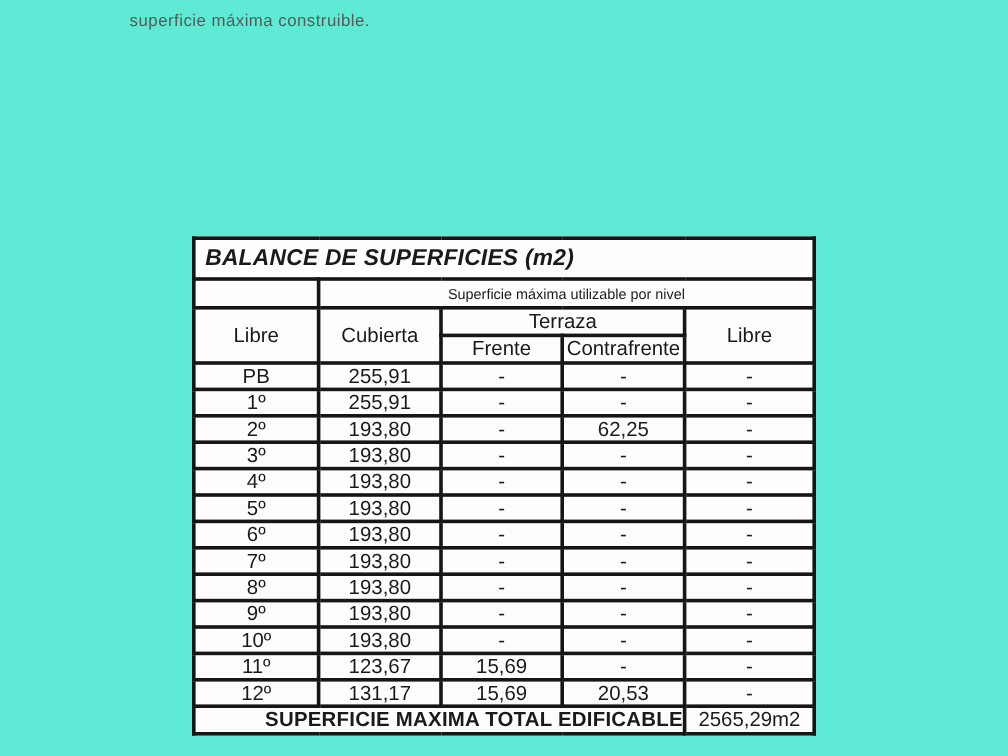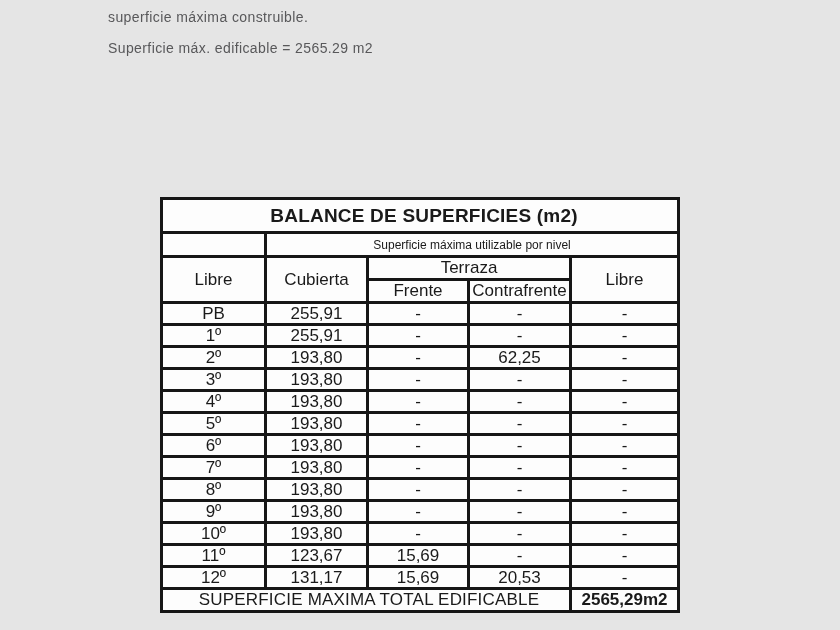--- a/index.html
+++ b/index.html
@@ -6,21 +6,21 @@
   html, body { margin: 0; padding: 0; }
   body {
     width: 840px; height: 630px;
     background: #ffffff;
     font-family: "Liberation Sans", sans-serif;
   }
   .page {
     position: relative;
     width: 840px; height: 630px;
     overflow: hidden;
-    background: #e5e5e5;
+    background: #5eead4;
   }
   
   .intro {
     position: absolute;
     left: 108px; top: 2px;
     color: #58585a;
     font-size: 14px;
     letter-spacing: 0.4px;
   }
   .intro .line {
@@ -42,55 +42,55 @@
     border: 3px solid #161616;
     text-align: center;
     padding: 0;
     overflow: hidden;
     font-size: 17px;
   }
   table.balance td.title-cell {
     height: 34px;
     font-size: 19px;
     font-weight: bold;
-    text-align: center;
+    text-align: left;
     padding-left: 8px;
     letter-spacing: 0.2px;
+    font-style: italic;
   }
   table.balance td.subtitle-cell {
     height: 24px;
     font-size: 12px;
   }
   table.balance td.empty-cell { height: 24px; }
   table.balance td.hdr-top { height: 22px; }
   table.balance td.hdr-sub { height: 22px; }
   table.balance td.data-cell {
     height: 19.5px;
     line-height: 19px;
   }
   table.balance td.footer-label {
     height: 22px;
-    font-weight: normal;
-    text-align: center;
+    font-weight: bold;
+    text-align: right;
     padding-left: 6px;
     letter-spacing: 0.2px;
   }
   table.balance td.footer-value {
     height: 22px;
-    font-weight: bold;
+    font-weight: normal;
   }
 </style>
 </head>
 <body>
 
 <div class="page">
 
   <div class="intro">
     <div class="line">superficie máxima construible.</div>
-    <div class="line">Superficie máx. edificable = 2565.29 m2</div>
   </div>
 
   <table class="balance">
     <colgroup>
       <col style="width:104px">
       <col style="width:102px">
       <col style="width:101px">
       <col style="width:102px">
       <col style="width:108px">
     </colgroup>

